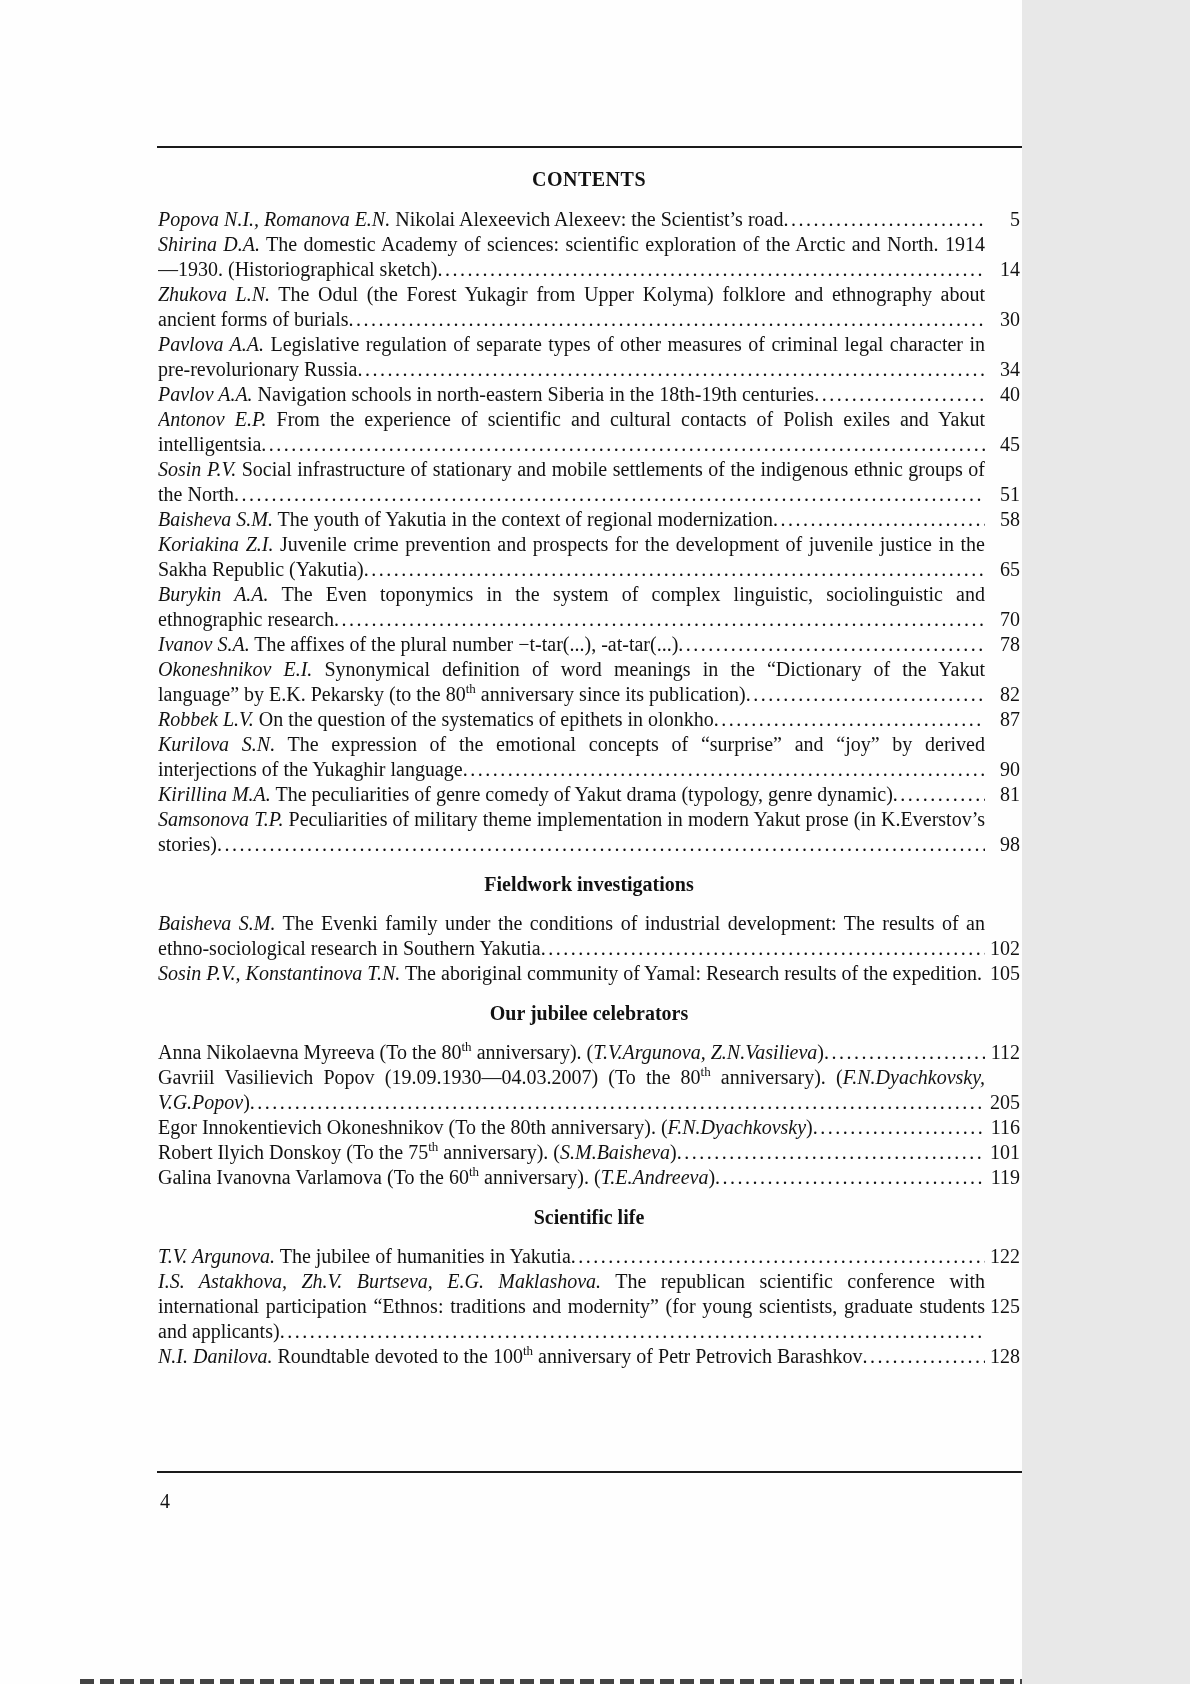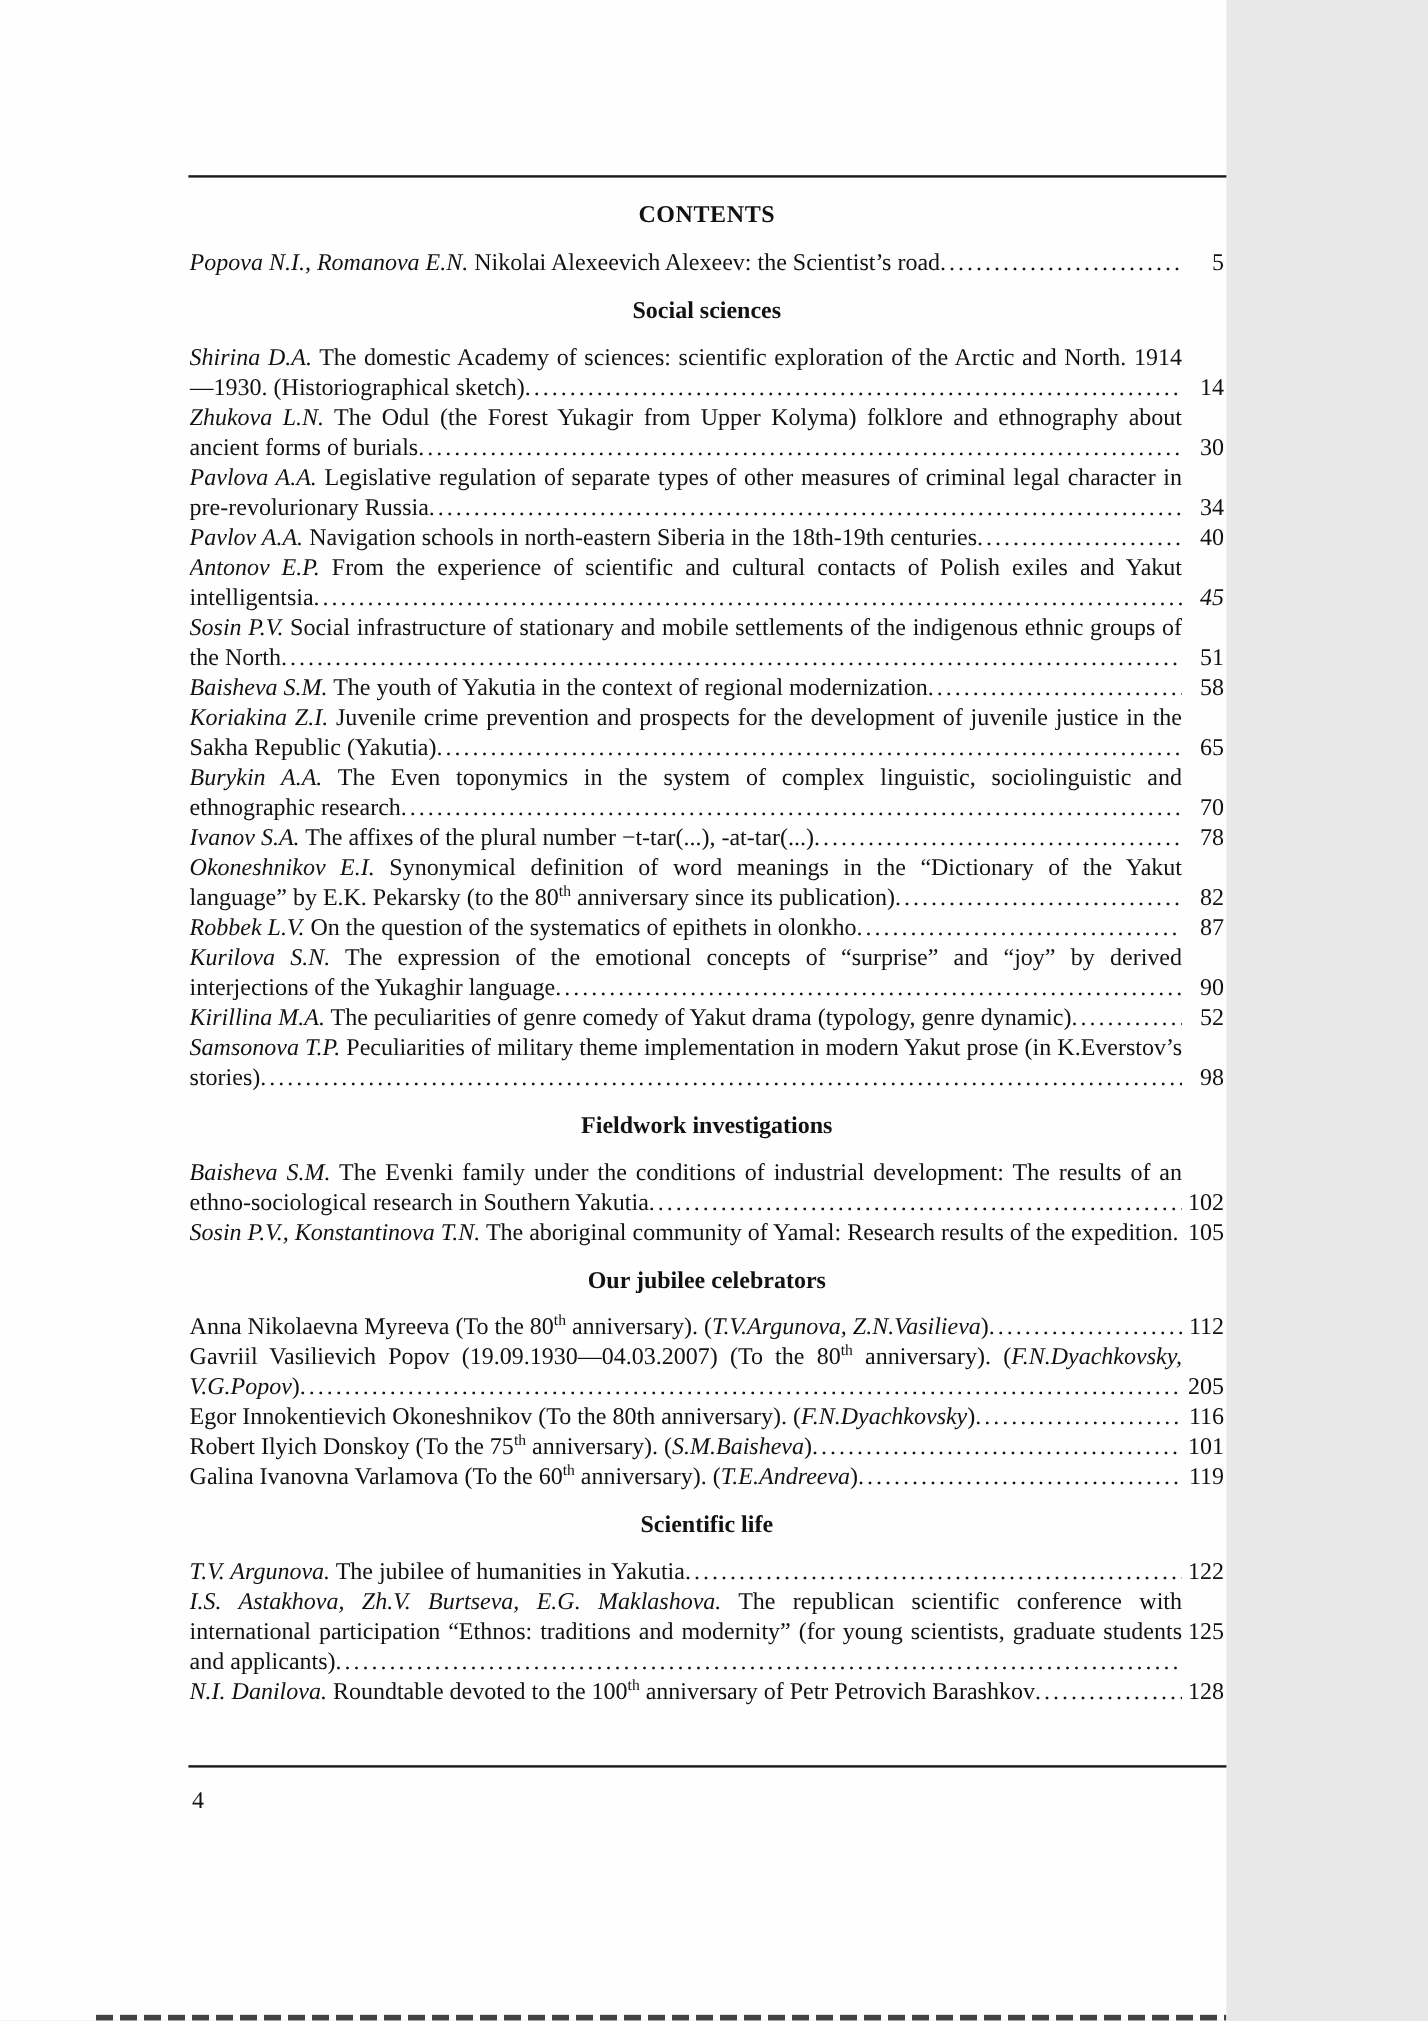--- a/index.html
+++ b/index.html
@@ -94,40 +94,39 @@
 <div class="page">
   <div class="rule top"></div>
 
   <div class="content">
     <div class="doc-heading">CONTENTS</div>
     <div id="toc">
         <div class="entry">
           <div class="entry-text"><i>Popova N.I., Romanova E.N.</i><span> Nikolai Alexeevich Alexeev: the Scientist’s road</span><span class="dots"><span>....................................................................................................................................................................................................................................................................</span></span></div>
           <span class="num" style="bottom: 0px;">5</span>
         </div>
-        <div class="section-heading">Social sciences</div>
         <div class="entry">
           <div class="entry-text"><i>Shirina D.A.</i><span> The domestic Academy of sciences: scientific exploration of the Arctic and North. 1914—1930. (Historiographical sketch)</span><span class="dots"><span>....................................................................................................................................................................................................................................................................</span></span></div>
           <span class="num" style="bottom: 0px; margin-top: 47px;">14</span>
         </div>
         <div class="entry">
           <div class="entry-text"><i>Zhukova L.N.</i><span> The Odul (the Forest Yukagir from Upper Kolyma) folklore and ethnography about ancient forms of burials</span><span class="dots"><span>....................................................................................................................................................................................................................................................................</span></span></div>
           <span class="num" style="bottom: 0px;">30</span>
         </div>
         <div class="entry">
           <div class="entry-text"><i>Pavlova A.A.</i><span> Legislative regulation of separate types of other measures of criminal legal character in pre-revolurionary Russia</span><span class="dots"><span>....................................................................................................................................................................................................................................................................</span></span></div>
           <span class="num" style="bottom: 0px;">34</span>
         </div>
         <div class="entry">
           <div class="entry-text"><i>Pavlov A.A.</i><span> Navigation schools in north-eastern Siberia in the 18th-19th centuries</span><span class="dots"><span>....................................................................................................................................................................................................................................................................</span></span></div>
           <span class="num" style="bottom: 0px;">40</span>
         </div>
         <div class="entry">
           <div class="entry-text"><i>Antonov E.P.</i><span> From the experience of scientific and cultural contacts of Polish exiles and Yakut intelligentsia</span><span class="dots"><span>....................................................................................................................................................................................................................................................................</span></span></div>
-          <span class="num" style="bottom: 0px; font-style: italic;">45</span>
+          <span class="num" style="bottom: 0px;">45</span>
         </div>
         <div class="entry">
           <div class="entry-text"><i>Sosin P.V.</i><span> Social infrastructure of stationary and mobile settlements of the indigenous ethnic groups of the North</span><span class="dots"><span>....................................................................................................................................................................................................................................................................</span></span></div>
           <span class="num" style="bottom: 0px;">51</span>
         </div>
         <div class="entry">
           <div class="entry-text"><i>Baisheva S.M.</i><span> The youth of Yakutia in the context of regional modernization</span><span class="dots"><span>....................................................................................................................................................................................................................................................................</span></span></div>
           <span class="num" style="bottom: 0px;">58</span>
         </div>
         <div class="entry">
@@ -149,21 +148,21 @@
         <div class="entry">
           <div class="entry-text"><i>Robbek L.V.</i><span> On the question of the systematics of epithets in olonkho</span><span class="dots"><span>....................................................................................................................................................................................................................................................................</span></span></div>
           <span class="num" style="bottom: 0px;">87</span>
         </div>
         <div class="entry">
           <div class="entry-text"><i>Kurilova S.N.</i><span> The expression of the emotional concepts of “surprise” and “joy” by derived interjections of the Yukaghir language</span><span class="dots"><span>....................................................................................................................................................................................................................................................................</span></span></div>
           <span class="num" style="bottom: 0px;">90</span>
         </div>
         <div class="entry">
           <div class="entry-text"><i>Kirillina M.A.</i><span> The peculiarities of genre comedy of Yakut drama (typology, genre dynamic)</span><span class="dots"><span>....................................................................................................................................................................................................................................................................</span></span></div>
-          <span class="num" style="bottom: 0px;">52</span>
+          <span class="num" style="bottom: 0px;">81</span>
         </div>
         <div class="entry">
           <div class="entry-text"><i>Samsonova T.P.</i><span> Peculiarities of military theme implementation in modern Yakut prose (in K.Everstov’s stories)</span><span class="dots"><span>....................................................................................................................................................................................................................................................................</span></span></div>
           <span class="num" style="bottom: 0px;">98</span>
         </div>
         <div class="section-heading">Fieldwork investigations</div>
         <div class="entry">
           <div class="entry-text"><i>Baisheva S.M.</i><span> The Evenki family under the conditions of industrial development: The results of an ethno-sociological research in Southern Yakutia</span><span class="dots"><span>....................................................................................................................................................................................................................................................................</span></span></div>
           <span class="num" style="bottom: 0px;">102</span>
         </div>

